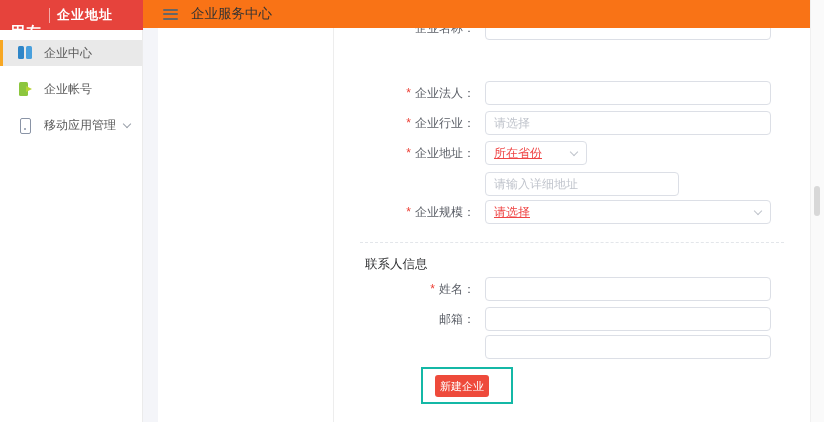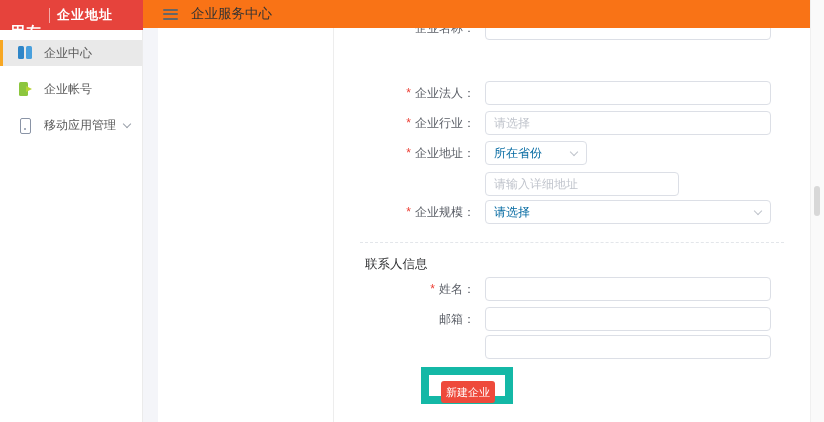--- a/index.html
+++ b/index.html
@@ -66,27 +66,27 @@
   .req { color:#ed3f34; margin-right:4px; }
   .ctrl { position:absolute; left:327px; top:0; height:24px; }
   .tinput { height:24px; border:1px solid #dcdfe6; border-radius:4px; padding:0 8px;
     font-size:12px; color:#606266; font-family:inherit; outline:none; background:#fff; }
   .tinput::placeholder { color:#c0c4cc; }
   .sel { height:24px; border:1px solid #dcdfe6; border-radius:4px; background:#fff;
     display:inline-flex; align-items:center; padding:0 22px 0 8px; position:relative;
     cursor:pointer; vertical-align:top; }
   .sel .caret { position:absolute; right:9px; top:7px; width:6px; height:6px;
     border-right:1.4px solid #bfc3cb; border-bottom:1.4px solid #bfc3cb; transform:rotate(45deg); }
-  .sel-dark { color:#0369a1; }
+  .sel-dark { color:#ef4444;text-decoration:underline; }
   .divider { position:absolute; left:202px; top:214px; width:424px; height:0;
     border-top:1px dashed #e3e6ea; }
   .section-title { position:absolute; left:207px; top:228px; color:#303133; font-size:12.5px; }
   
   .annotation { position:absolute; left:263px; top:339px; width:92px; height:37px;
-    border:8px solid #14b8a6;padding-left:20px; }
+    border:2px solid #14b8a6;padding-left:20px; }
   .submit-btn { position:absolute; left:12px; top:6px; height:22px; padding:0 5px;
     background:#ee4a3b; color:#fff; border:none; border-radius:3px; font-size:11px;
     font-family:inherit; cursor:pointer; white-space:nowrap; }
 </style>
 </head>
 <body>
 
 <div class="sidebar">
   <div class="logo">
     <div class="logo-mark">

